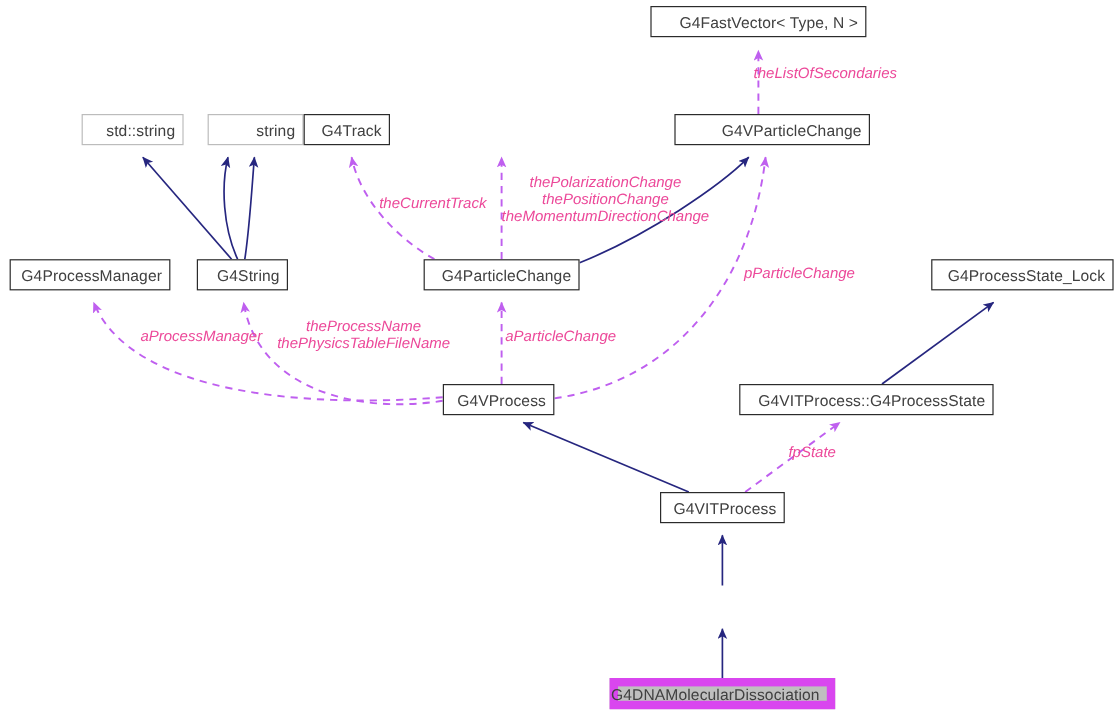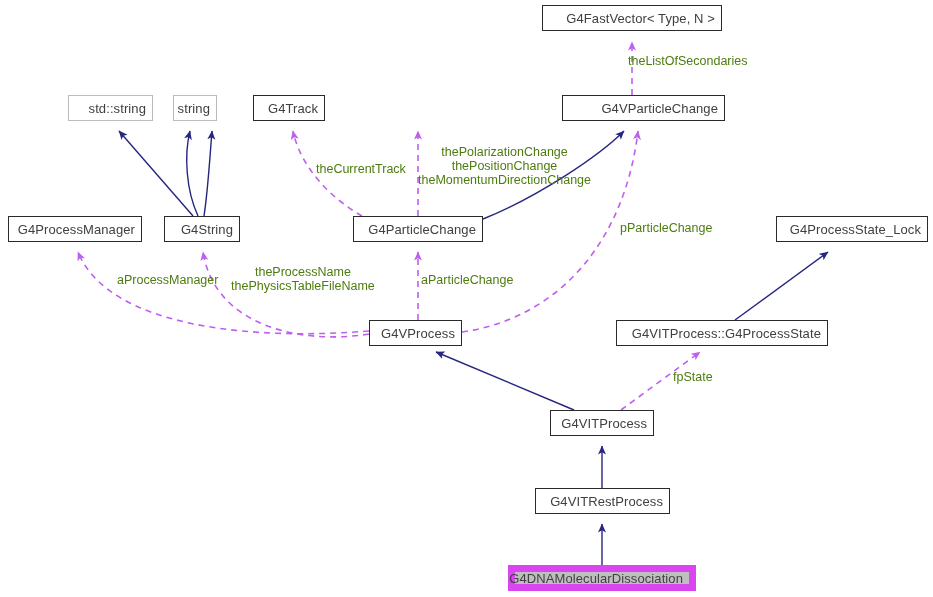--- a/index.html
+++ b/index.html
@@ -44,23 +44,24 @@
     background: #bfbfbf;
     border: 7px solid #d946ef;
   }
   .node .node-label {
     line-height: 1;
     padding: 0 6px;
   }
   .edge-label {
     position: absolute;
     font-size: 12.5px;
-    color: #4d7c0f;
+    color: #ec4899;
     white-space: nowrap;
     line-height: 14px;
+    font-style: italic;
   }
   .edge-label.multi {
     text-align: center;
   }
 </style>
 </head>
 <body>
 
 <div id="diagram-root">
 
@@ -105,21 +106,21 @@
 
     <path d="M602,565 L602,524" fill="none" stroke="#26267f" stroke-width="1.4" marker-end="url(#arrow-inherit)"></path>
   </svg>
 
   <div class="node" style="left:542px;top:5px;width:180px;height:26px;">
     <span class="node-label">G4FastVector&lt; Type, N &gt;</span>
   </div>
   <div class="node light" style="left:68px;top:95px;width:85px;height:26px;">
     <span class="node-label">std::string</span>
   </div>
-  <div class="node light" style="left:173px;top:95px;width:44px;height:26px;">
+  <div class="node light" style="left:173px;top:95px;width:80px;height:26px;">
     <span class="node-label">string</span>
   </div>
   <div class="node" style="left:253px;top:95px;width:72px;height:26px;">
     <span class="node-label">G4Track</span>
   </div>
   <div class="node" style="left:562px;top:95px;width:163px;height:26px;">
     <span class="node-label">G4VParticleChange</span>
   </div>
   <div class="node" style="left:8px;top:216px;width:134px;height:26px;">
     <span class="node-label">G4ProcessManager</span>
@@ -135,23 +136,20 @@
   </div>
   <div class="node" style="left:369px;top:320px;width:93px;height:26px;">
     <span class="node-label">G4VProcess</span>
   </div>
   <div class="node" style="left:616px;top:320px;width:212px;height:26px;">
     <span class="node-label">G4VITProcess::G4ProcessState</span>
   </div>
   <div class="node" style="left:550px;top:410px;width:104px;height:26px;">
     <span class="node-label">G4VITProcess</span>
   </div>
-  <div class="node" style="left:535px;top:488px;width:135px;height:26px;">
-    <span class="node-label">G4VITRestProcess</span>
-  </div>
   <div class="node focus" style="left:508px;top:565px;width:188px;height:26px;">
     <span class="node-label">G4DNAMolecularDissociation</span>
   </div>
 
   <div class="edge-label" style="left:628px;top:54px;">
     <div>theListOfSecondaries</div>
   </div>
   <div class="edge-label" style="left:316px;top:162px;">
     <div>theCurrentTrack</div>
   </div>
@@ -166,17 +164,17 @@
   <div class="edge-label" style="left:117px;top:273px;">
     <div>aProcessManager</div>
   </div>
   <div class="edge-label multi" style="left:231px;top:265px;">
     <div>theProcessName</div>
     <div>thePhysicsTableFileName</div>
   </div>
   <div class="edge-label" style="left:421px;top:273px;">
     <div>aParticleChange</div>
   </div>
-  <div class="edge-label" style="left:673px;top:370px;text-align:center;">
+  <div class="edge-label" style="left:657px;top:370px;text-align:center;">
     <div>fpState</div>
   </div>
 
 </div>
 
 </body></html>

